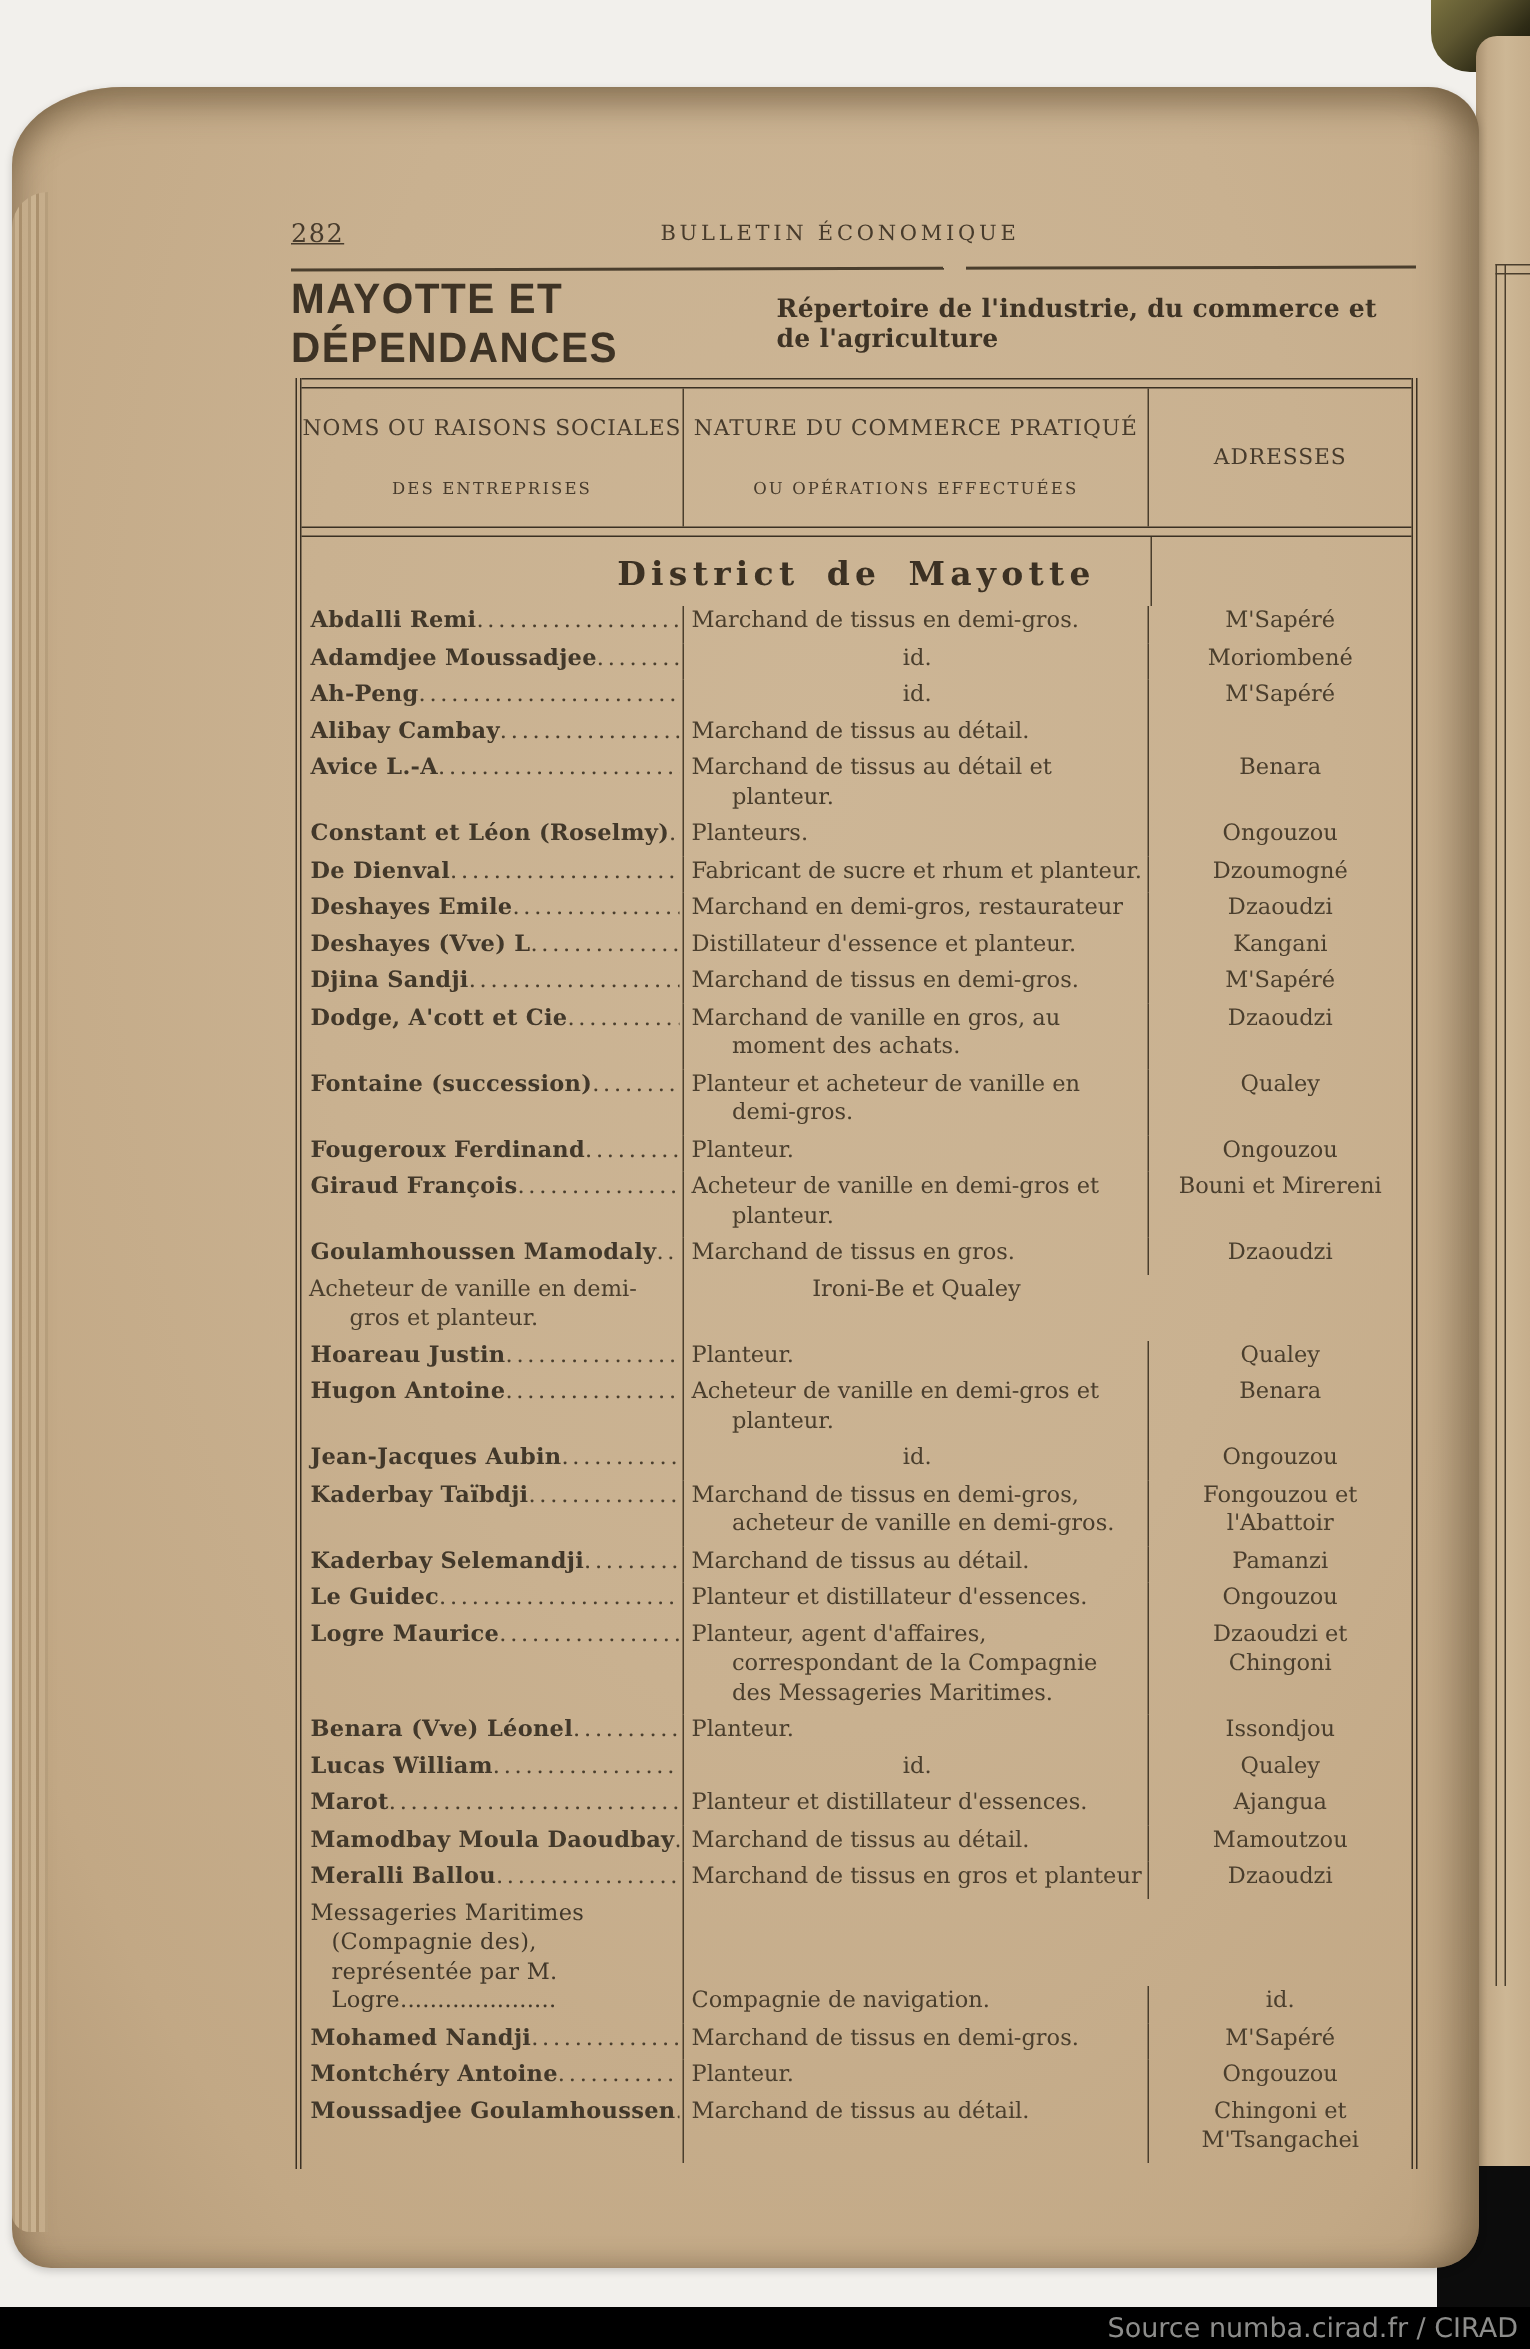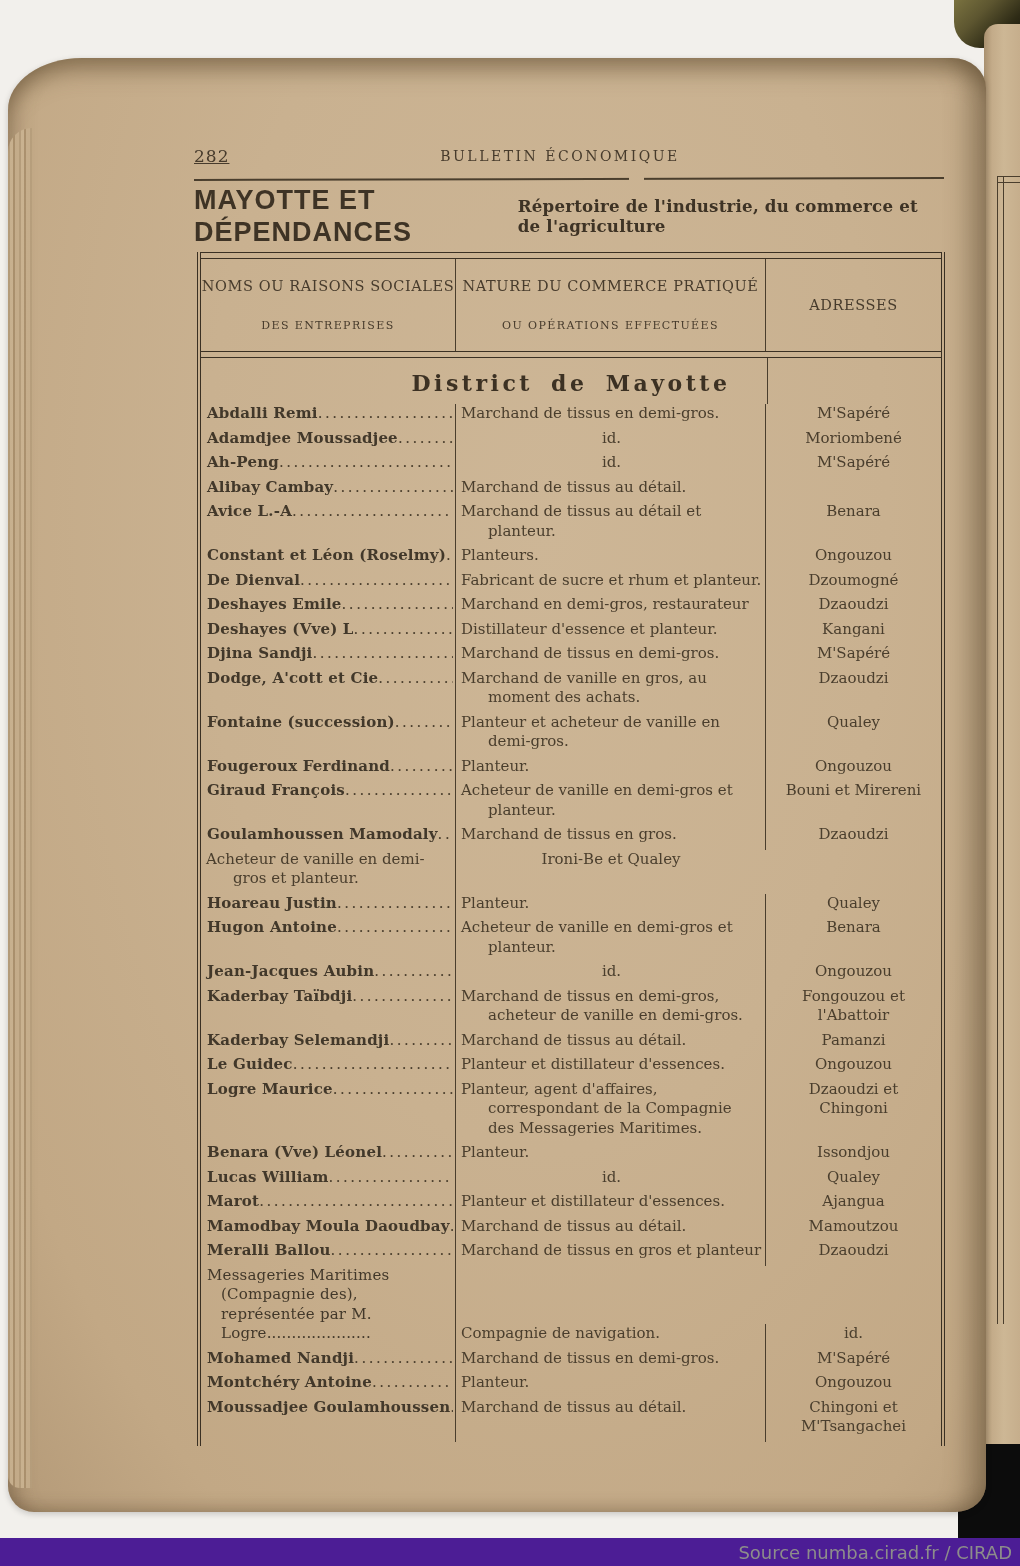--- a/index.html
+++ b/index.html
@@ -122,21 +122,21 @@
     letter-spacing:2.5px;color:#4a3e2d;
   }
   .c1.blockname{display:block;padding-left:20px;text-indent:-14px;font-weight:400;}
   .c2{padding-left:5px;padding-right:3px;border-right:1px solid #4a3e2d;}
   .c2 .hang{display:block;padding-left:27px;text-indent:-27px;}
   .c2.center{text-align:center;}
   .c2.center .hang{padding-left:0;text-indent:0;}
   .c3{text-align:center;padding:0 8px 5px 8px;}
   
   .scan-footer{
-    position:absolute;left:0;top:1538px;width:100%;height:28px;background:#4c1d95;
+    position:absolute;left:0;top:1538px;width:100%;height:28px;background:#000000;
     display:flex;align-items:center;justify-content:flex-end;
     font-family:"DejaVu Sans", sans-serif;font-size:18px;color:#8d8d8b;
     padding-right:8px;box-sizing:border-box;
   }
 </style>
 </head>
 <body>
 
 <div class="dark-binding-top"></div>
 <div class="black-cover-corner"></div>

